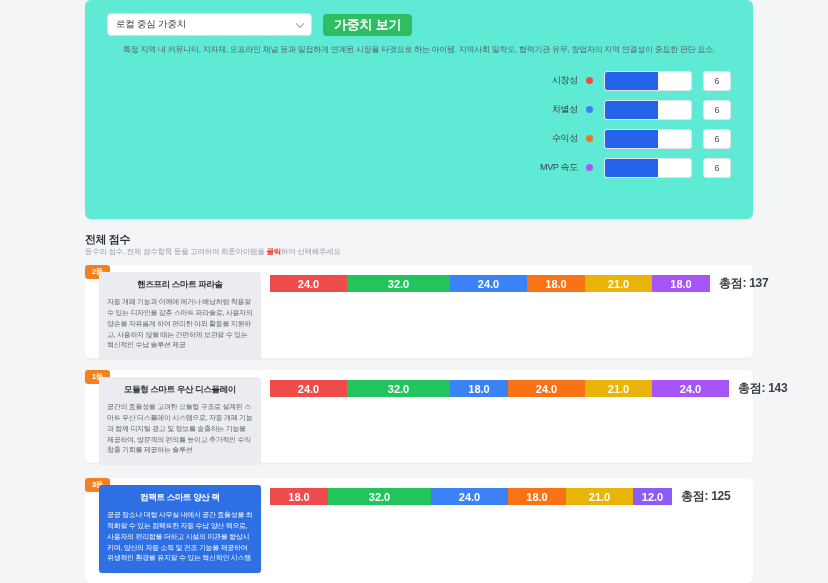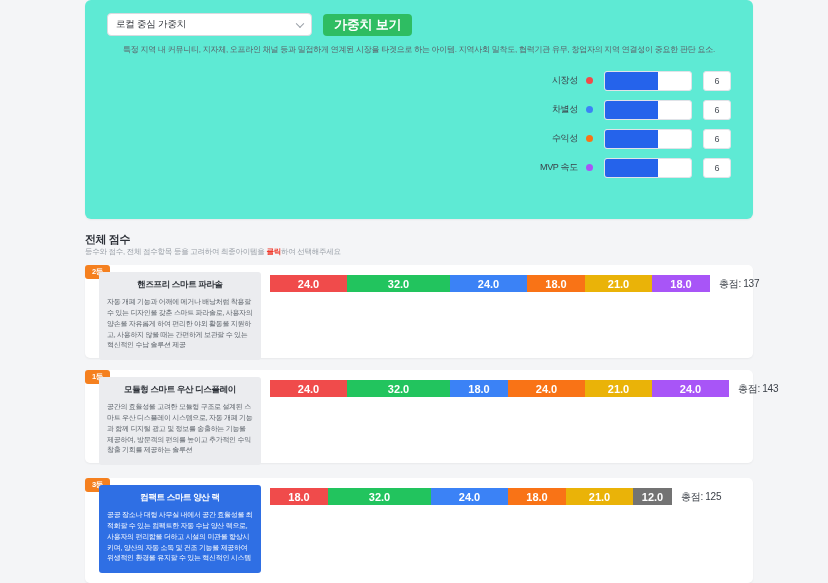--- a/index.html
+++ b/index.html
@@ -99,21 +99,21 @@
   .item-box.selected .item-title { color: #ffffff; }
   .item-desc { font-size: 7px; color: #5b6169; line-height: 1.55; letter-spacing: -0.3px; }
   .item-box.selected .item-desc { color: #ffffff; }
 
   .score-bar { position: absolute; left: 185px; top: 10px; display: flex; align-items: center; }
   .seg {
     height: 17px; display: flex; align-items: center; justify-content: center;
     color: #ffffff; font-size: 11px; font-weight: bold;
   }
   .total {
-    margin-left: 9px; font-size: 10px; font-weight: normal;
+    margin-left: 9px; font-size: 12px; font-weight: bold;
     color: #3b4048; letter-spacing: -0.3px; white-space: nowrap;
   }
 </style>
 </head>
 <body>
 
 <div class="page">
 
   <div class="weight-card">
     <div class="weight-head">
@@ -206,19 +206,19 @@
         <div class="item-box selected">
           <div class="item-title">컴팩트 스마트 양산 랙</div>
           <div class="item-desc">공공 장소나 대형 사무실 내에서 공간 효율성을 최적화할 수 있는 컴팩트한 자동 수납 양산 랙으로, 사용자의 편리함을 더하고 시설의 미관을 향상시키며, 양산의 자동 소독 및 건조 기능을 제공하여 위생적인 환경을 유지할 수 있는 혁신적인 시스템</div>
         </div>
         <div class="score-bar">
           <div class="seg" style="background: rgb(240, 75, 75); width: 58px;">18.0</div>
           <div class="seg" style="background: rgb(34, 196, 94); width: 103px;">32.0</div>
           <div class="seg" style="background: rgb(59, 130, 246); width: 77px;">24.0</div>
           <div class="seg" style="background: rgb(249, 115, 22); width: 58px;">18.0</div>
           <div class="seg" style="background: rgb(234, 179, 8); width: 67px;">21.0</div>
-          <div class="seg" style="background: #737373; width: 39px;">12.0</div>
+          <div class="seg" style="background: #8b5cf6; width: 39px;">12.0</div>
           <div class="total">총점: 125</div>
         </div>
       </div>
     </div>
 
 </div>
 
 </body></html>

